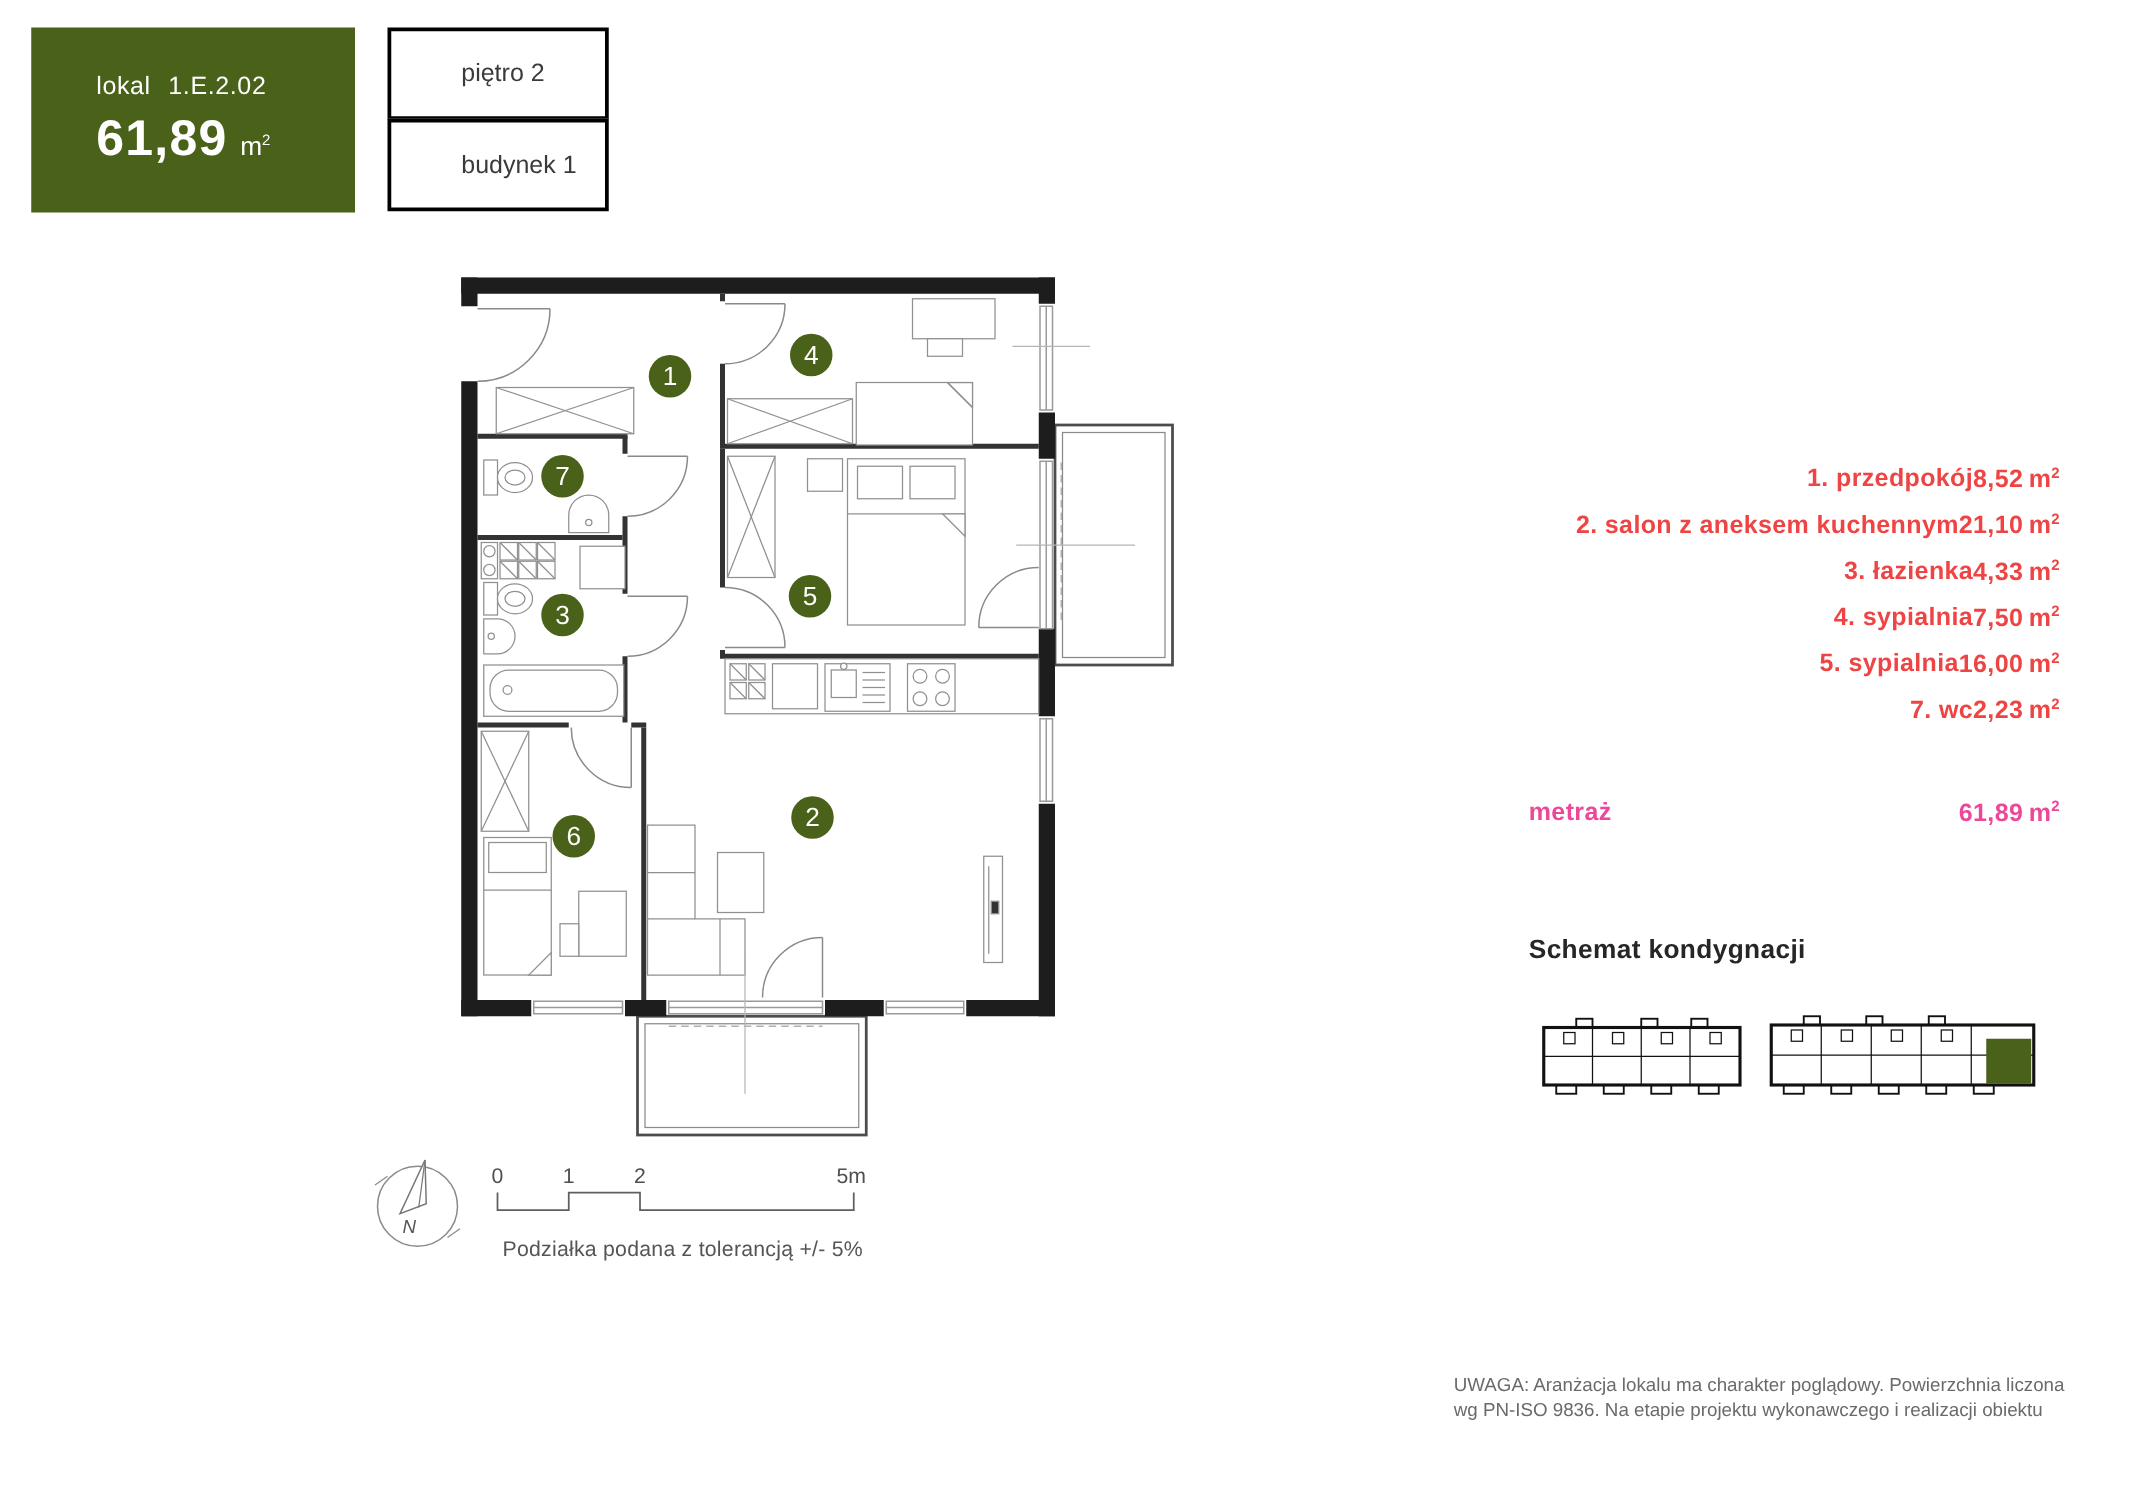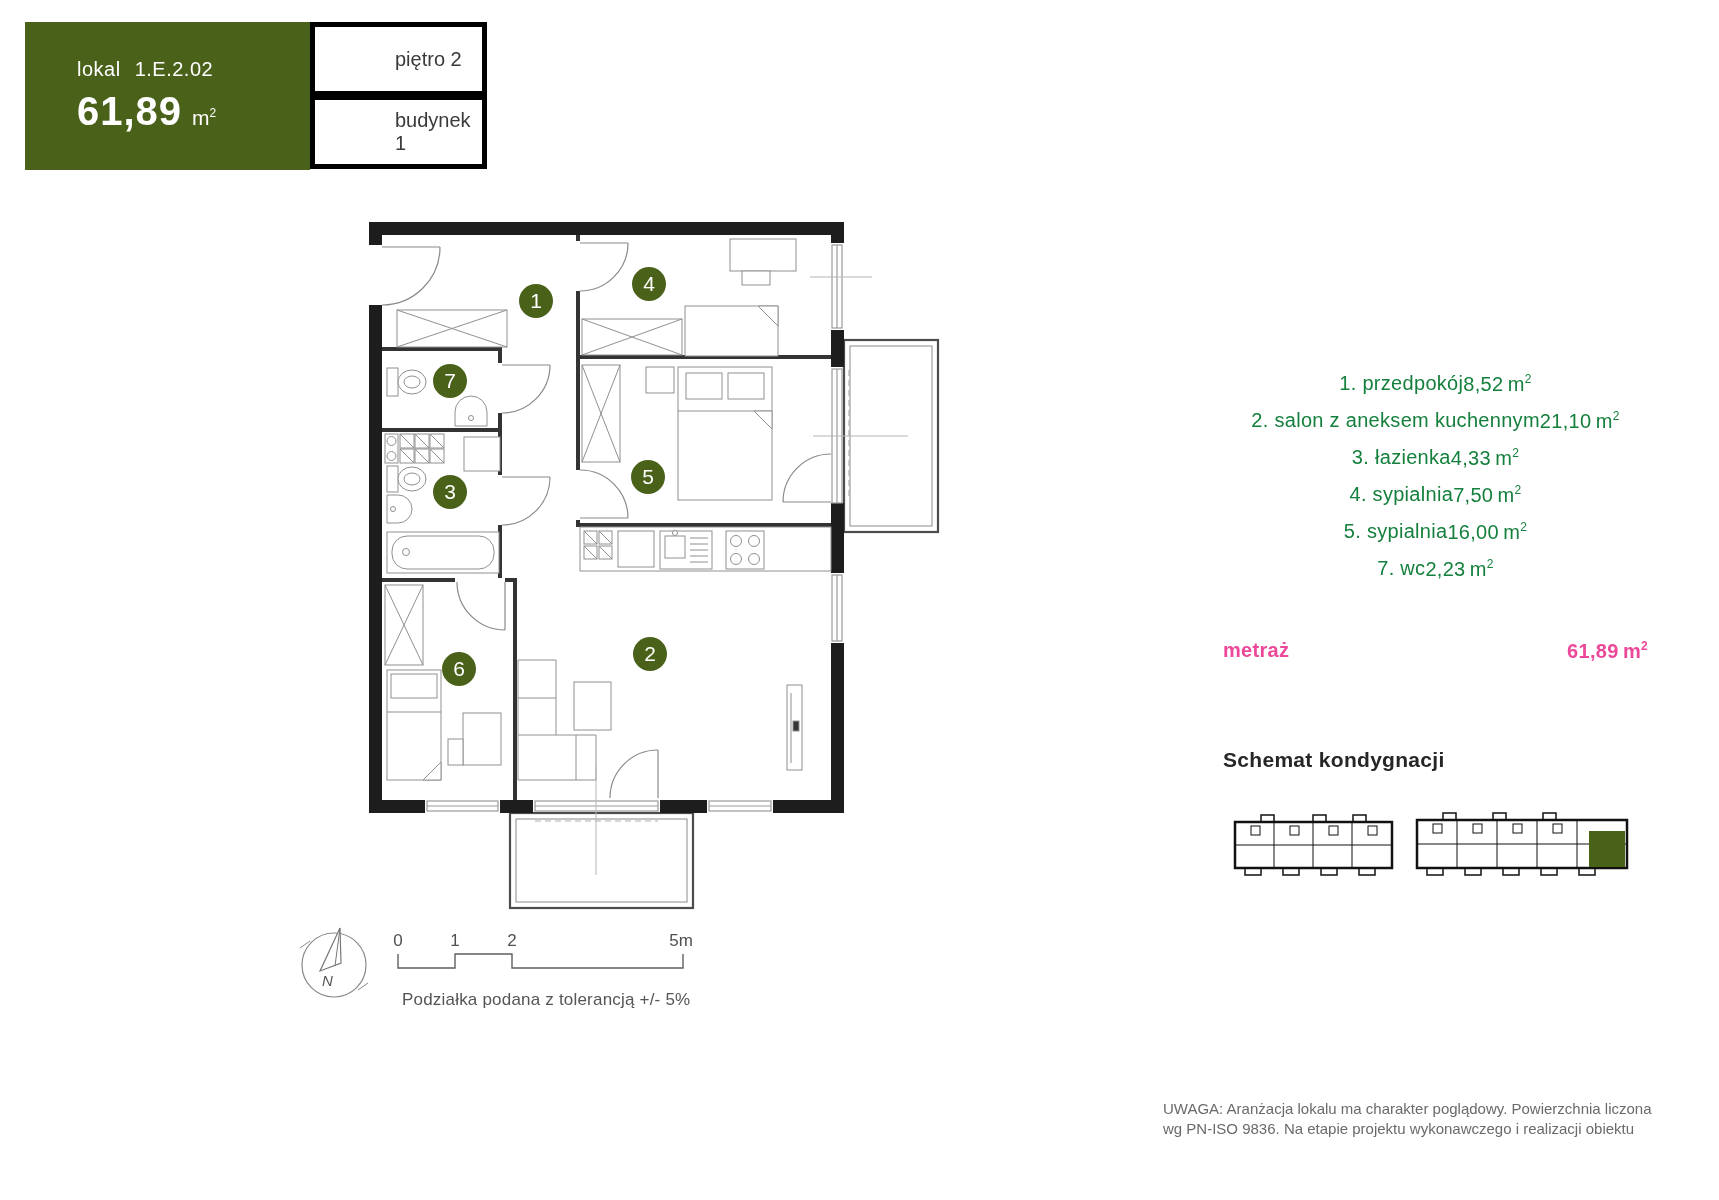--- a/index.html
+++ b/index.html
@@ -1,35 +1,35 @@
 <!DOCTYPE html>
 <html><head>
 <meta charset="utf-8">
 <style>
   html,body{margin:0;padding:0;background:#fff;}
   .page{position:relative;width:1719px;height:1200px;background:#ffffff;overflow:hidden;
         font-family:"Liberation Sans","DejaVu Sans",sans-serif;color:#3d3d3d;}
   .abs{position:absolute;}
   
-  .lokal-panel{left:25px;top:22px;width:285px;height:148px;background:#4a611a;color:#fff;
+  .lokal-panel{left:25px;top:22px;width:259px;height:148px;background:#4a611a;color:#fff;
                box-sizing:border-box;padding:36px 0 0 52px;}
   .lokal-line1{font-size:20px;letter-spacing:.5px;}
   .lokal-num{margin-left:14px;}
   .lokal-line2{margin-top:8px;}
   .area-big{font-size:40px;font-weight:bold;letter-spacing:1px;}
   .area-unit{font-size:21px;font-weight:normal;margin-left:10px;}
   .area-unit sup{font-size:12px;}
   .hdr-cells{left:310px;top:22px;width:177px;height:148px;}
-  .hdr-cell{box-sizing:border-box;width:177px;height:74px;border:5px solid #000000;background:#fff;
-            display:flex;align-items:center;padding-left:80px;font-size:20px;color:#3a3a3a;}
+  .hdr-cell{box-sizing:border-box;width:177px;height:74px;border:3px solid #000000;background:#fff;
+            display:flex;align-items:center;padding-left:56px;font-size:20px;color:#3a3a3a;}
   .hdr-cell.second{margin-top:-1px;}
   
   .room-list{left:1223px;top:365px;width:425px;}
-  .rrow{height:37px;display:flex;justify-content:center;align-items:center;
-        font-size:20px;color:#15803d;letter-spacing:.3px;}
+  .rrow{height:37px;display:flex;justify-content:flex-end;align-items:center;
+        font-size:20px;color:#ef4444;letter-spacing:.3px;font-weight:bold;}
   .rarea sup,.tarea sup{font-size:12px;}
   .total-row{left:1223px;top:632px;width:425px;height:37px;display:flex;justify-content:space-between;
              align-items:center;font-size:20px;font-weight:bold;color:#ec4899;letter-spacing:.3px;}
   .schemat-title{left:1223px;top:712px;font-size:21px;font-weight:bold;color:#262626;letter-spacing:.3px;margin-top:36px;}
   
   .scale-caption{left:402px;top:990px;font-size:17px;color:#555;letter-spacing:.2px;}
   .disclaimer{left:1163px;top:1099px;width:540px;font-size:15px;line-height:20px;color:#6a6a6a;}
   svg text{font-family:"Liberation Sans","DejaVu Sans",sans-serif;}
 </style>
 </head>

